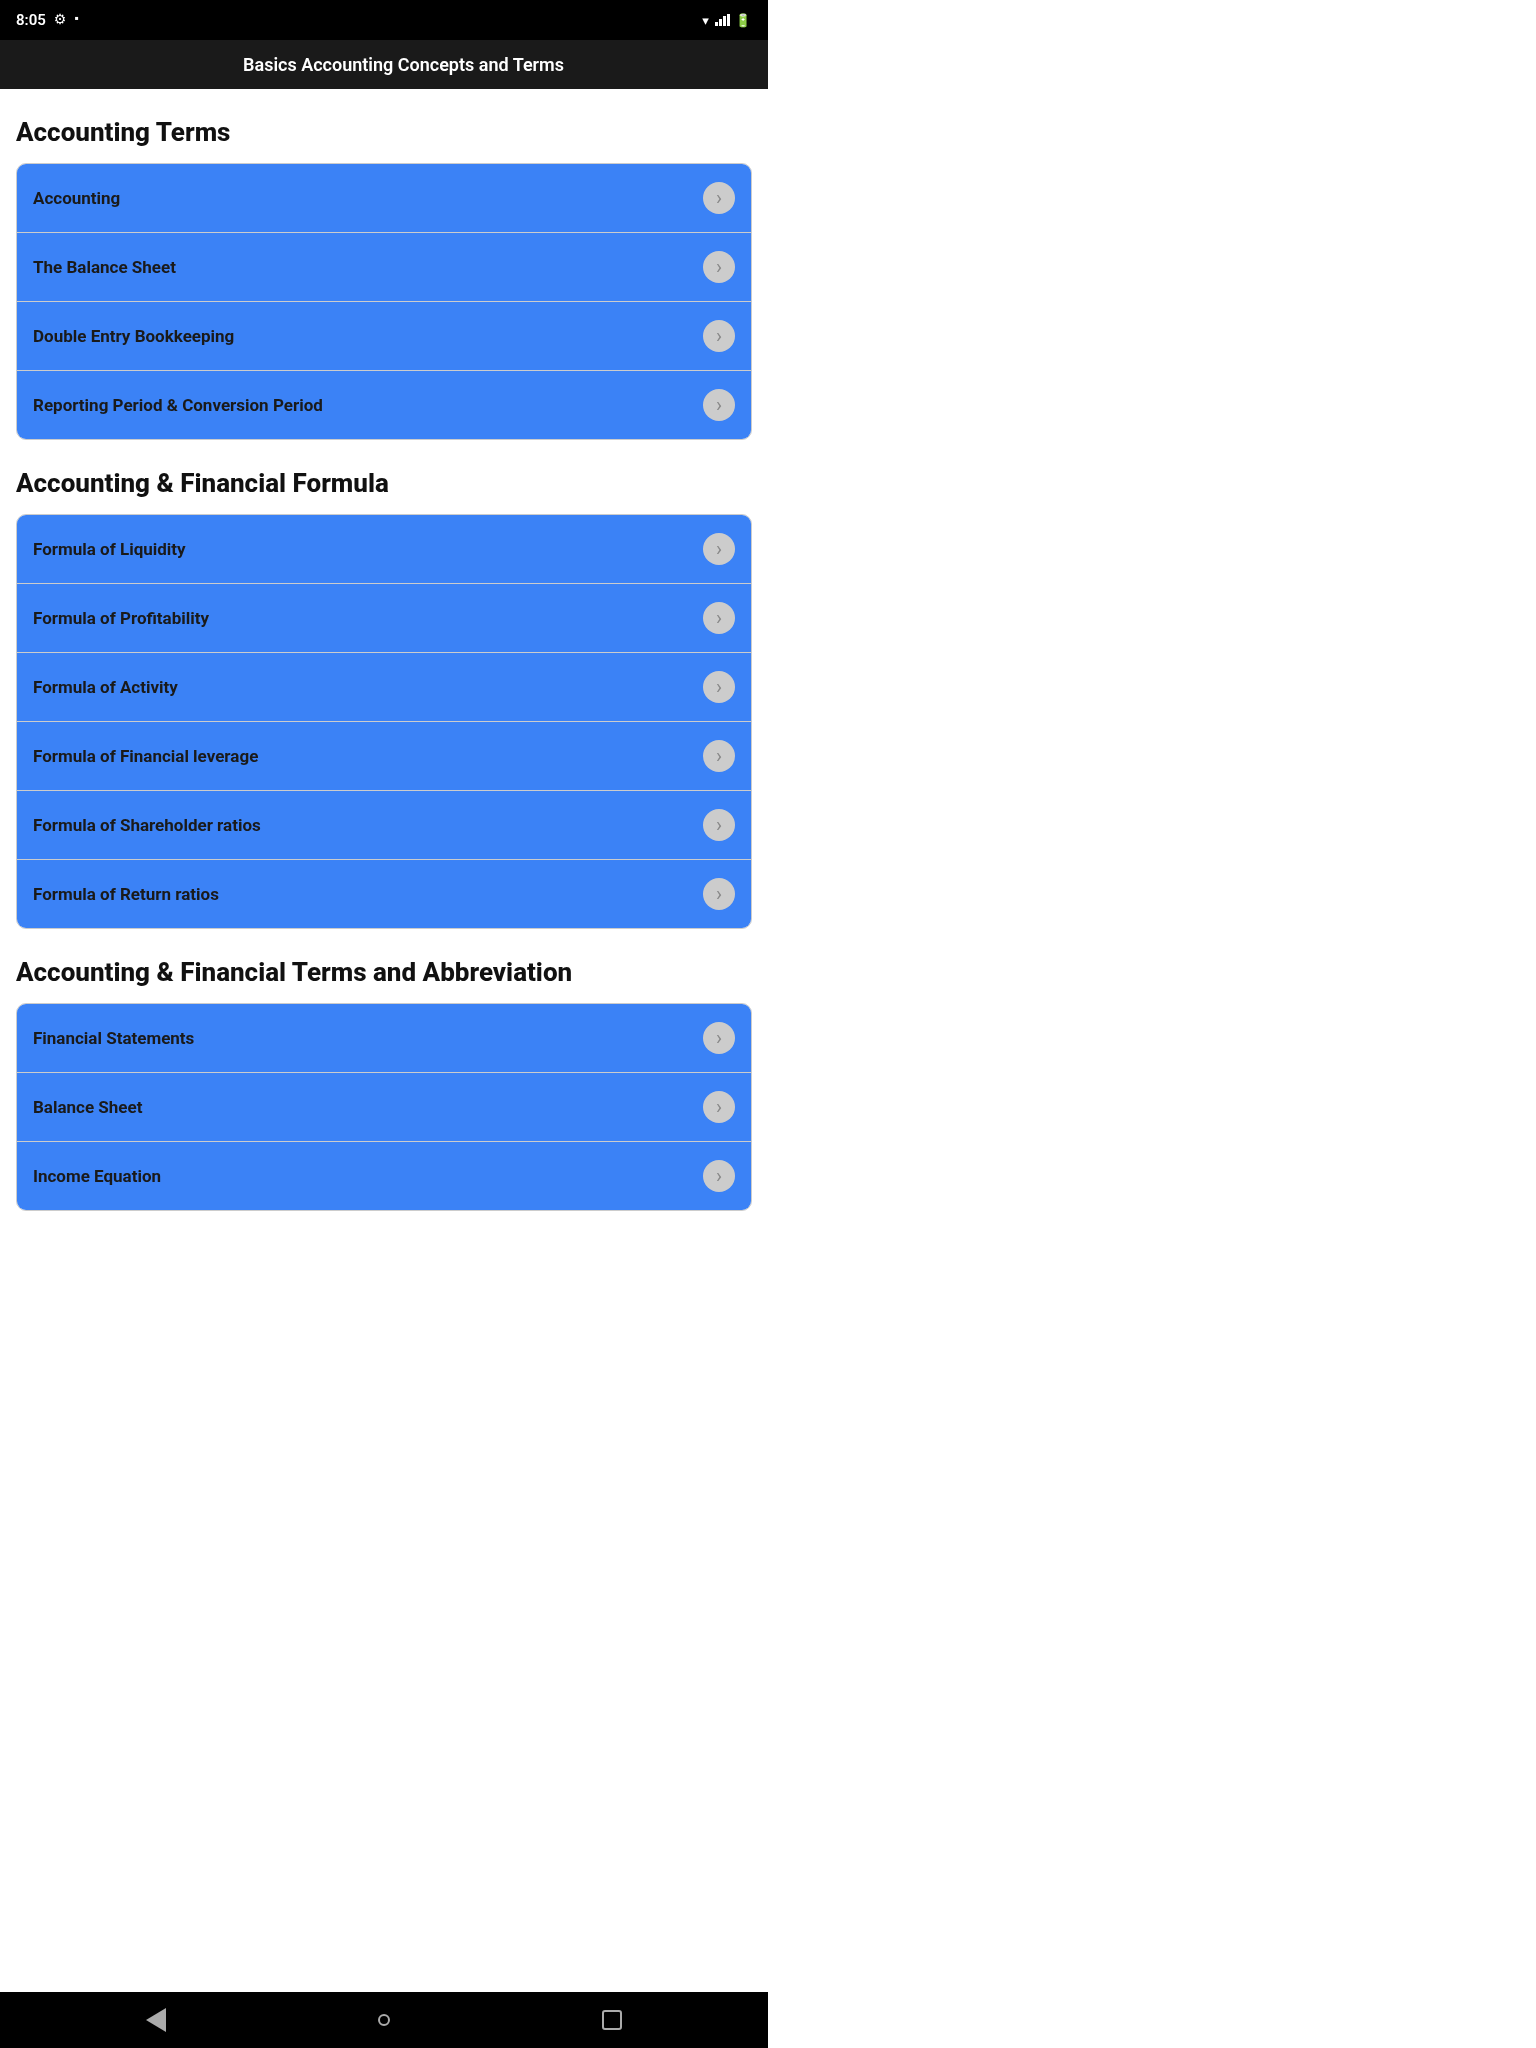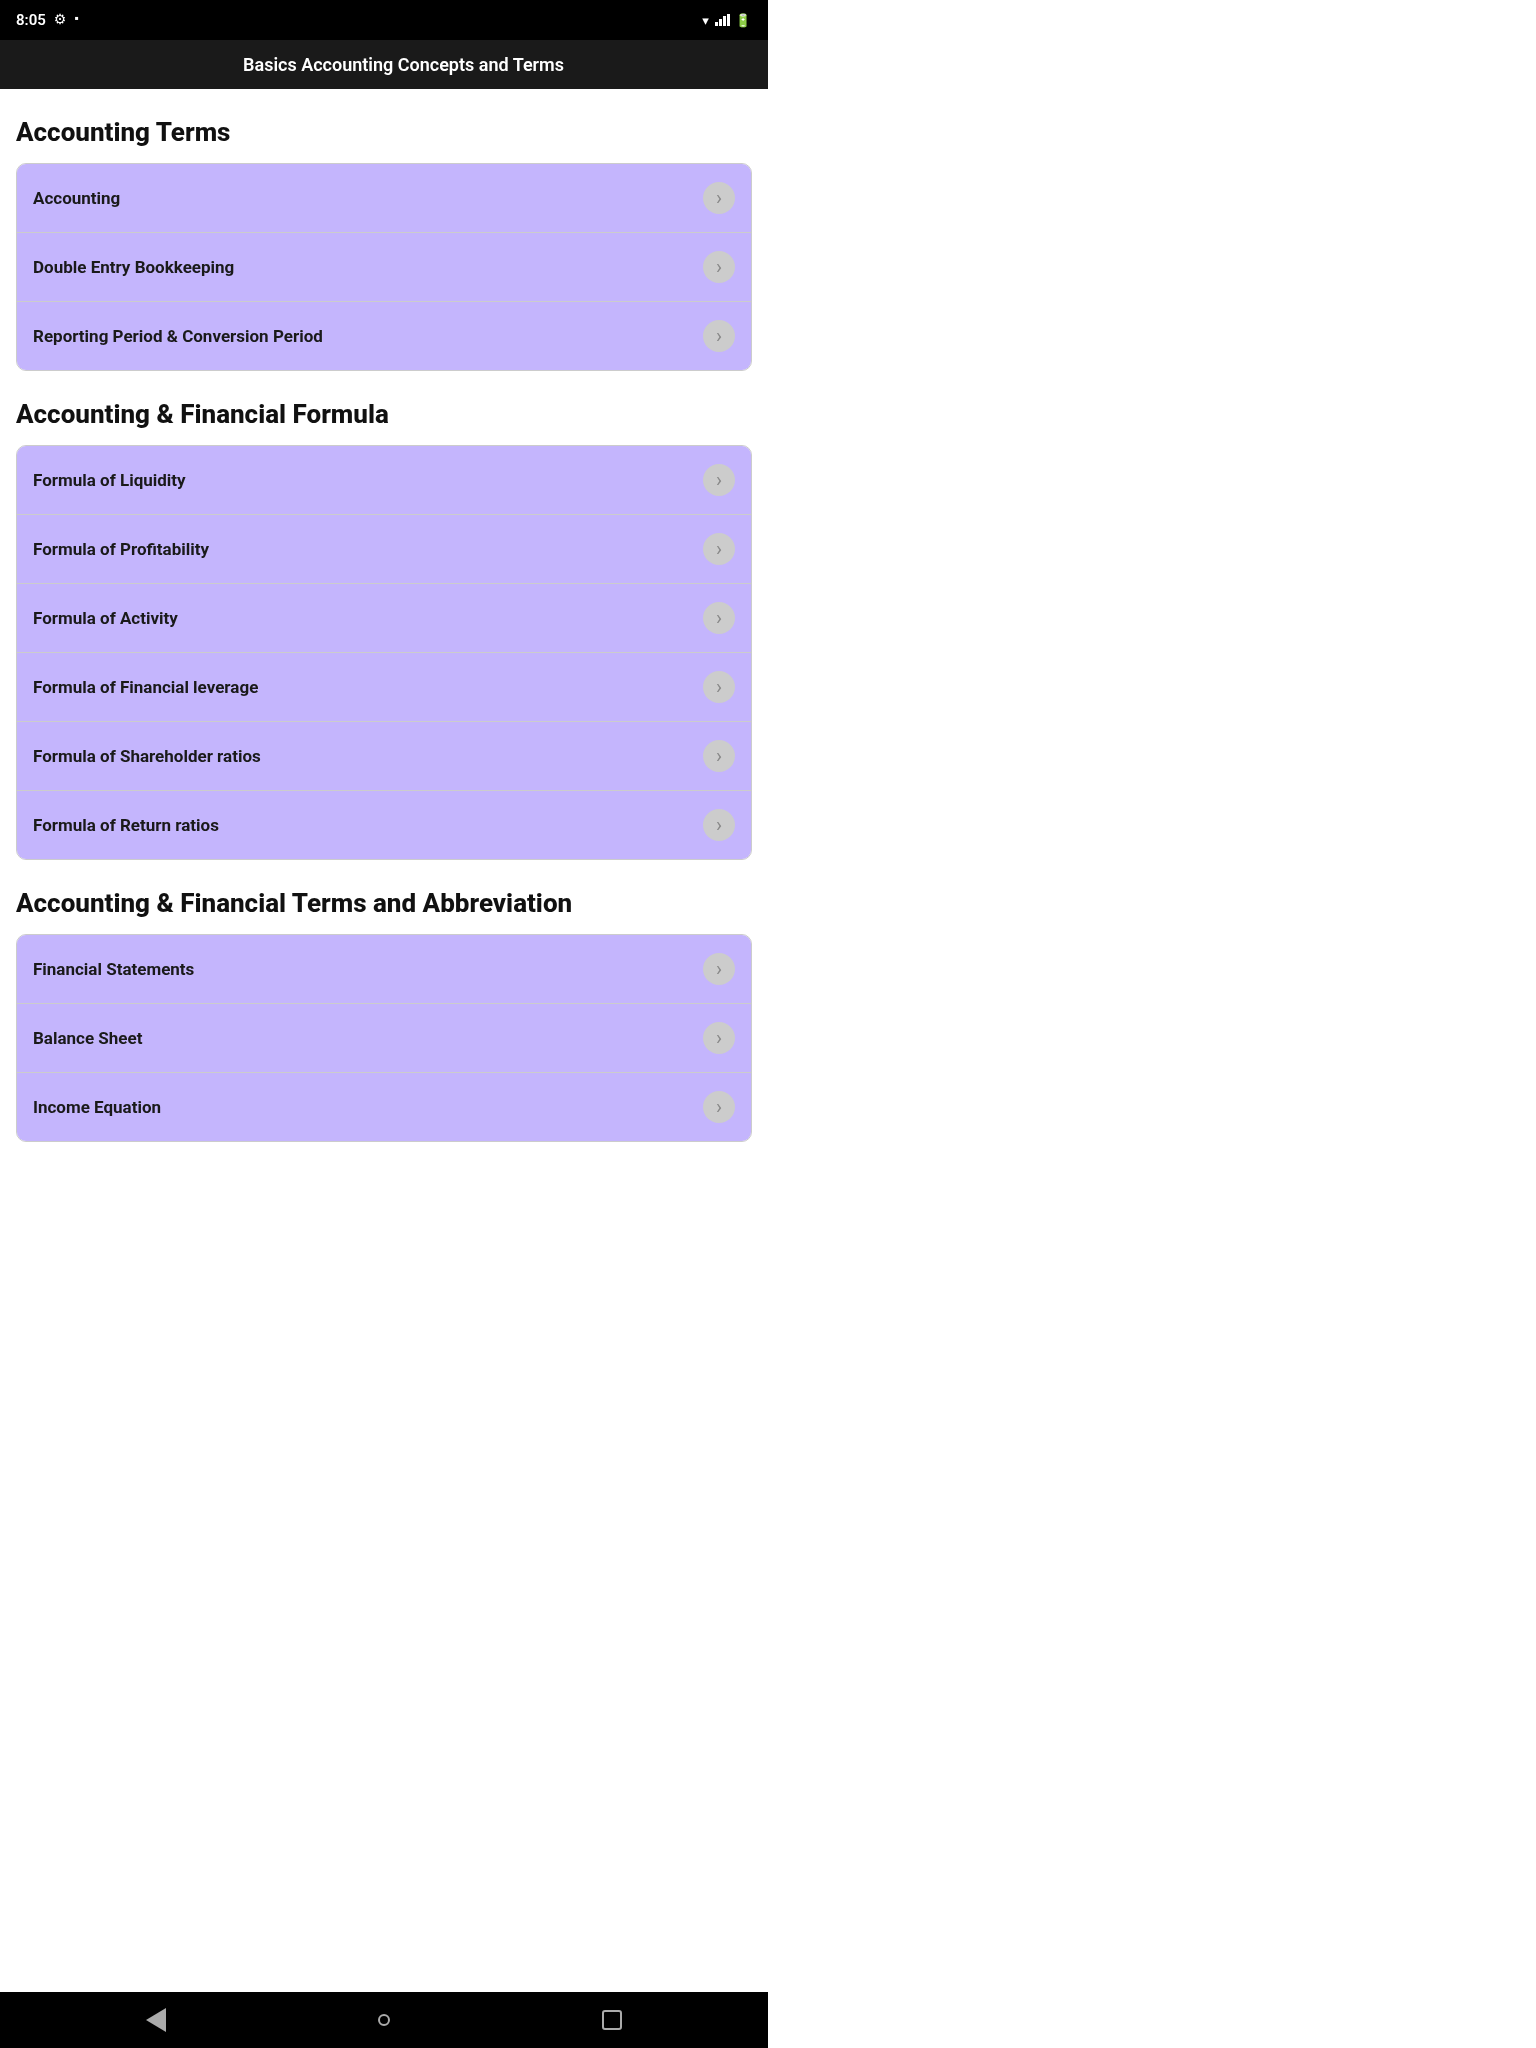--- a/index.html
+++ b/index.html
@@ -83,21 +83,21 @@
       margin-bottom: 28px;
       background: #f0f0f0;
     }
 
     
     .list-item {
       display: flex;
       align-items: center;
       justify-content: space-between;
       padding: 18px 16px;
-      background: #c4b5fd;
+      background: #3b82f6;
       border-bottom: 1px solid #cccccc;
       cursor: pointer;
     }
 
     .list-item:last-child {
       border-bottom: none;
     }
 
     .list-item-text {
       font-size: 17px;
@@ -219,20 +219,24 @@
 
 <div class="main-content">
 
   <h2 class="section-heading">Accounting Terms</h2>
   <div class="card-container">
     <div class="list-item">
       <span class="list-item-text">Accounting</span>
       <div class="chevron-icon"></div>
     </div>
     <div class="list-item">
+      <span class="list-item-text">The Balance Sheet</span>
+      <div class="chevron-icon"></div>
+    </div>
+    <div class="list-item">
       <span class="list-item-text">Double Entry Bookkeeping</span>
       <div class="chevron-icon"></div>
     </div>
     <div class="list-item">
       <span class="list-item-text">Reporting Period &amp; Conversion Period</span>
       <div class="chevron-icon"></div>
     </div>
   </div>
 
   <h2 class="section-heading">Accounting &amp; Financial Formula</h2>

